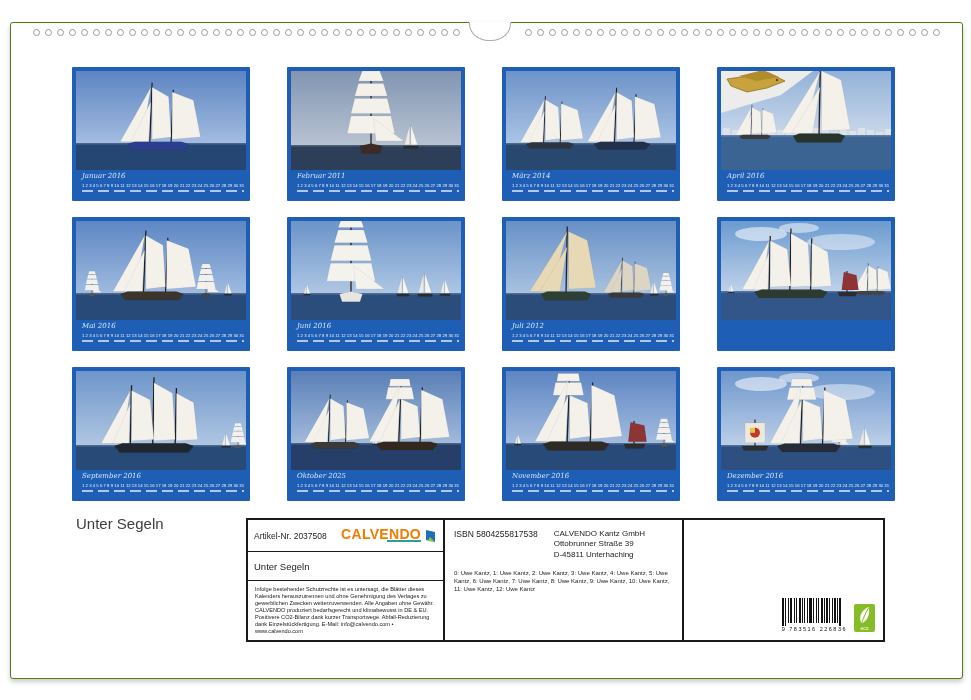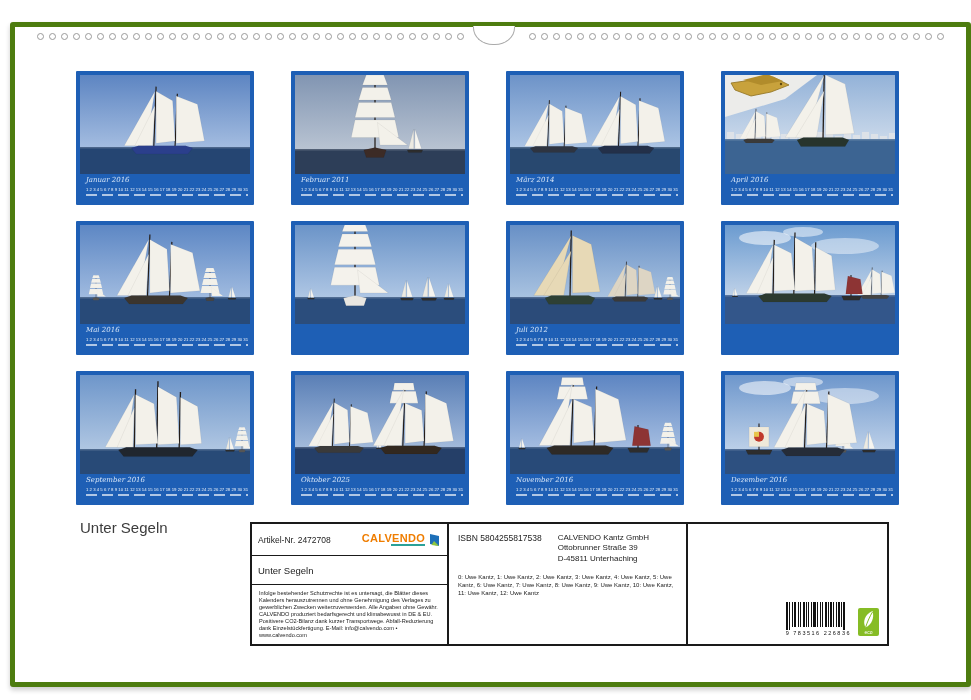--- a/index.html
+++ b/index.html
@@ -2,21 +2,21 @@
 <html><head>
 <meta charset="utf-8">
 <style>
   html,body{margin:0;padding:0;}
   body{
     width:971px;height:700px;background:#ffffff;position:relative;
     font-family:"Liberation Sans",sans-serif;color:#222;overflow:hidden;
   }
   .sheet{
     position:absolute;left:10px;top:22px;width:951px;height:655px;
-    background:#fff;border:5px solid #4d7c0f;border-radius:3px;
+    background:#fff;border:1px solid #4d7c0f;border-radius:3px;
     box-shadow:0 3px 5px rgba(0,0,0,.20);
   }
   .hole{
     position:absolute;top:6px;width:7px;height:7px;border:1px solid #9a9a9a;
     border-radius:50%;background:#fff;box-sizing:border-box;
   }
   .notch{
     position:absolute;left:458px;top:-1px;width:40px;height:17px;background:#fff;
     border:1px solid #aaaaaa;border-top:1px solid #ffffff;
     border-radius:0 0 20px 20px / 0 0 17px 17px;
@@ -47,21 +47,21 @@
   .page-title{position:absolute;left:65px;top:492px;font-size:15px;color:#3c3c3c;}
   .info{
     position:absolute;left:235px;top:495px;width:639px;height:124px;
     border:2px solid #1a1a1a;box-sizing:border-box;display:flex;background:#fff;
   }
   .col1{width:197px;border-right:2px solid #1a1a1a;box-sizing:border-box;display:flex;flex-direction:column;}
   .rowA{height:37px;border-bottom:1px solid #1a1a1a;display:flex;align-items:center;justify-content:space-between;padding:0 6px;box-sizing:border-box;}
   .artikel{font-size:8.5px;color:#222;}
   .brand{display:flex;align-items:center;gap:3px;}
   .brand-col{display:flex;flex-direction:column;align-items:flex-end;}
-  .brand-name{font-size:11px;font-weight:bold;color:#ef7d00;letter-spacing:.3px;line-height:9px;}
+  .brand-name{font-size:14px;font-weight:bold;color:#ef7d00;letter-spacing:.3px;line-height:9px;}
   .brand-tag{width:34px;height:2px;background:#2aa198;margin-top:1px;}
   .rowB{height:33px;border-bottom:1px solid #1a1a1a;display:flex;align-items:center;padding:0 6px;box-sizing:border-box;font-size:9.5px;color:#222;}
   .rowC{flex:1;padding:5px 7px;font-size:5.6px;line-height:1.25;color:#222;}
   .col2{width:239px;border-right:2px solid #1a1a1a;box-sizing:border-box;padding:9px 8px 0 9px;}
   .col2top{display:flex;gap:16px;}
   .isbn{font-size:8.5px;white-space:nowrap;}
   .publisher{font-size:8px;line-height:1.3;}
   .credits{margin-top:9px;font-size:6px;line-height:1.35;color:#222;}
   .col3{flex:1;position:relative;}
   .barcode-wrap{position:absolute;right:8px;bottom:8px;display:flex;align-items:flex-end;gap:7px;}
@@ -403,20 +403,25 @@
               <polygon points="2,-22 26,-4 4,-4" fill="#f4f2ec" stroke="rgba(0,0,0,0.10)" stroke-width="0.4"></polygon>
               <polygon points="-9,0 -7,6 7,6 9,0 0,-2" fill="#e8e6e1" stroke="rgba(0,0,0,0.10)" stroke-width="0.4"></polygon>
             </g>
             <g transform="translate(134,73) scale(1.3)">
               <polygon points="0,-16 5,-1 0,-1" fill="#f6f5f0" stroke="rgba(0,0,0,0.10)" stroke-width="0.4"></polygon>
               <polygon points="-1,-16 -5,-1 -1,-1" fill="#eceae2" stroke="rgba(0,0,0,0.10)" stroke-width="0.4"></polygon>
               <polygon points="-6,0 -5,2 5,2 6,0" fill="#2d2d2d" stroke="rgba(0,0,0,0.10)" stroke-width="0.4"></polygon>
             </g>
           </svg>
         </div>
+    <div class="strip">
+      <div class="month-label">Juni 2016</div>
+      <div class="days">1 2 3 4 5 6 7 8 9 10 11 12 13 14 15 16 17 18 19 20 21 22 23 24 25 26 27 28 29 30 31</div>
+      <div class="week-marks"></div>
+    </div>
   </div>
       <div class="card">
     <div class="photo">
           <svg viewBox="0 0 170 99">
             <defs>
               <linearGradient id="sky6" x1="0" y1="0" x2="0" y2="1">
                 <stop offset="0" stop-color="#6890c6"></stop>
                 <stop offset="1" stop-color="#a8c2e0"></stop>
               </linearGradient>
             </defs>
@@ -704,21 +709,21 @@
       <div class="week-marks"></div>
     </div>
   </div>
     </div>
 
   <div class="page-title">Unter Segeln</div>
 
   <div class="info">
     <div class="col1">
       <div class="rowA">
-        <span class="artikel">Artikel-Nr. 2472708</span>
+        <span class="artikel">Artikel-Nr. 2037508</span>
         <span class="brand">
           <span class="brand-col">
             <span class="brand-name">CALVENDO</span>
             <span class="brand-tag"></span>
           </span>
           <svg width="13" height="14" viewBox="0 0 13 14">
             <polygon points="2,1 11,3 11,13 2,11" fill="#1d6fb8"></polygon>
             <polygon points="6,8 11,13 3.5,12" fill="#8dc63f"></polygon>
           </svg>
         </span>

